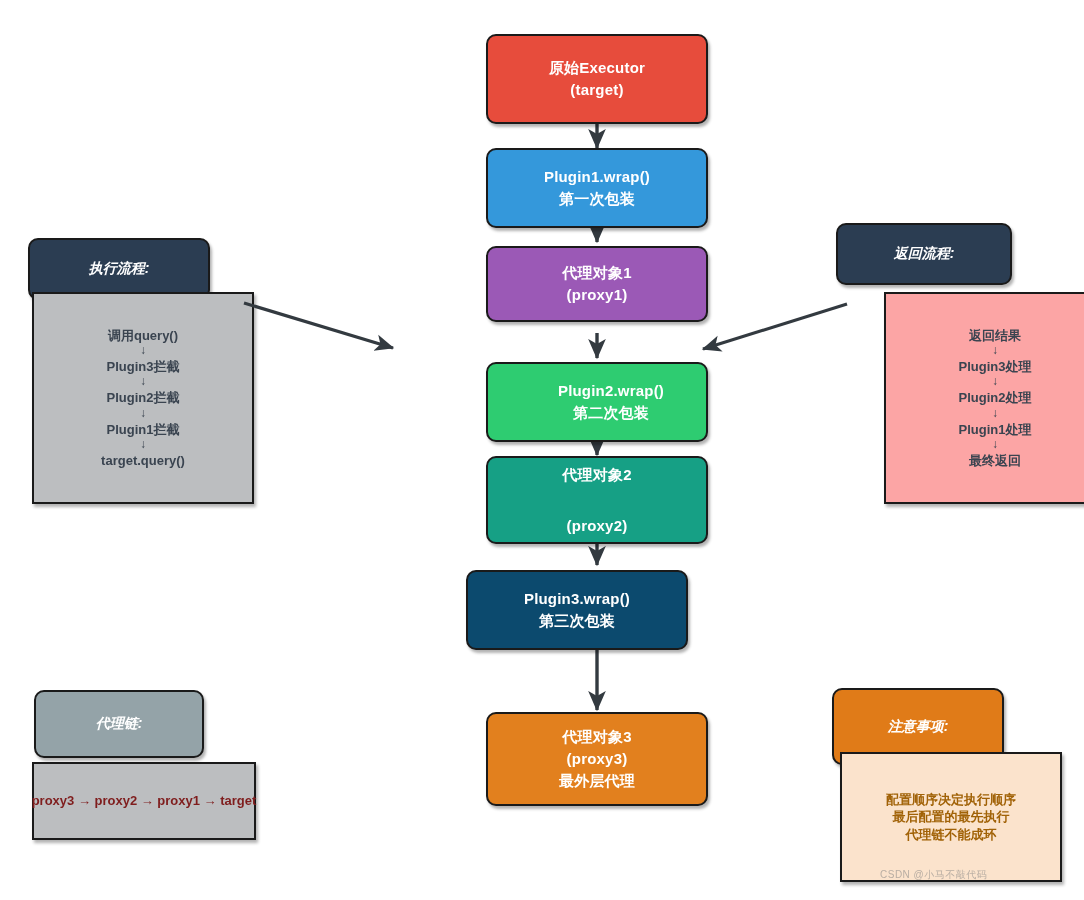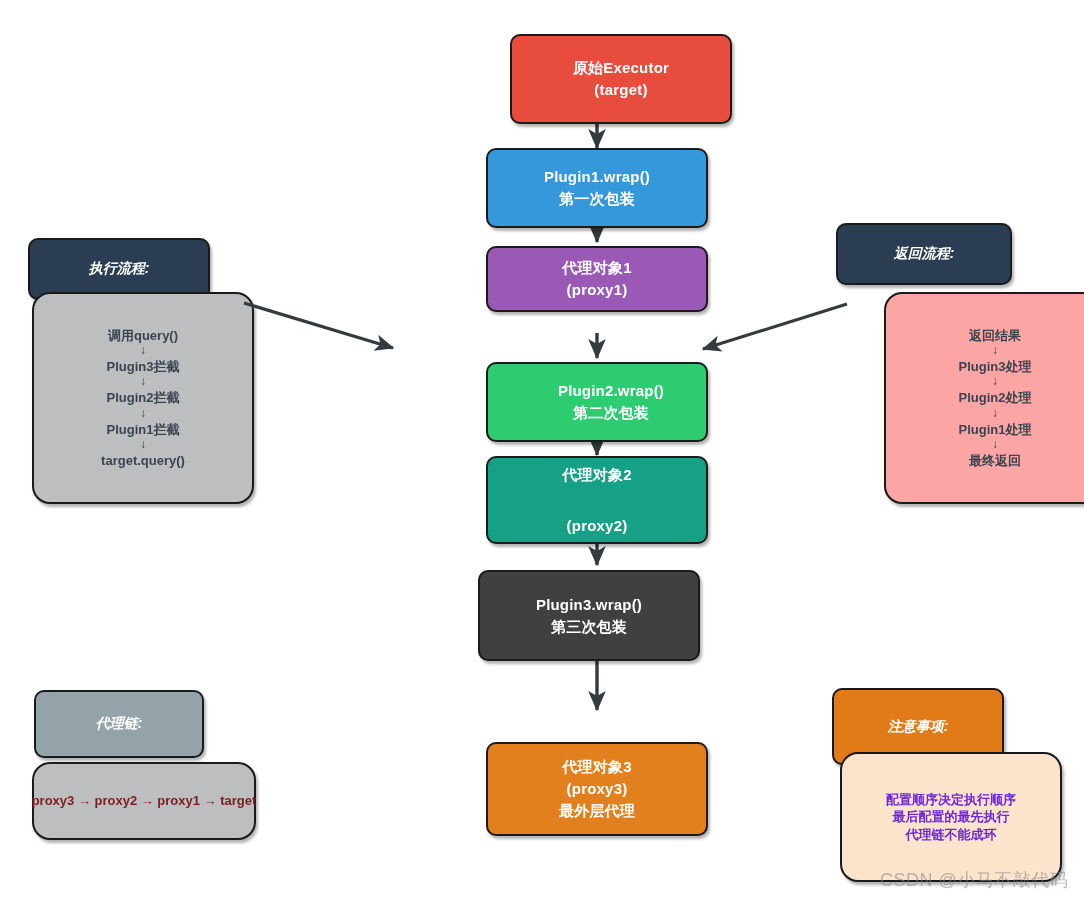--- a/index.html
+++ b/index.html
@@ -52,21 +52,21 @@
     font-weight: bold;
     font-size: 14px;
     box-shadow: 2px 3px 3px rgba(0,0,0,.30);
     z-index: 2;
     font-style: italic;
   }
   .panel-body {
     position: absolute;
     box-sizing: border-box;
     border: 2.5px solid #1a1a1a;
-    border-radius: 18px;
+    border-radius: 0;
     display: flex;
     flex-direction: column;
     align-items: center;
     justify-content: center;
     text-align: center;
     font-weight: bold;
     font-size: 13px;
     line-height: 1.35;
     box-shadow: 2px 3px 3px rgba(0,0,0,.30);
     z-index: 4;
@@ -91,21 +91,21 @@
     position: absolute;
     left: 0; top: 0;
     width: 1084px; height: 900px;
     z-index: 5;
     pointer-events: none;
   }
 
   .watermark {
     position: absolute;
     color: rgba(130,130,130,.55);
-    font-size: 18px;
+    font-size: 10px;
     white-space: nowrap;
     z-index: 9;
     letter-spacing: .5px;
   }
 </style>
 </head>
 <body>
 
 <div id="canvas">
 
@@ -119,51 +119,51 @@
     <g stroke="#333a40" stroke-width="3.4" fill="none" marker-end="url(#arrowhead)">
       <line x1="597" y1="118" x2="597" y2="148"></line>
       <line x1="597" y1="226" x2="597" y2="242"></line>
       <line x1="597" y1="333" x2="597" y2="358"></line>
       <line x1="597" y1="440" x2="597" y2="455"></line>
       <line x1="597" y1="542" x2="597" y2="565"></line>
       <line x1="597" y1="650" x2="597" y2="710"></line>
     </g>
   </svg>
 
-  <div class="node" style="left:486px; top:34px; width:222px; height:90px; background:#E74C3C;margin-left:24px;">
+  <div class="node" style="left:486px; top:34px; width:222px; height:90px; background:#E74C3C;">
     <span class="ln">原始Executor</span>
     <span class="ln">(target)</span>
   </div>
 
   <div class="node" style="left:486px; top:148px; width:222px; height:80px; background:#3498DB;">
     <span class="ln">Plugin1.wrap()</span>
     <span class="ln">第一次包装</span>
   </div>
 
-  <div class="node" style="left:486px; top:246px; width:222px; height:66px; background:#9B59B6;">
+  <div class="node" style="left:486px; top:246px; width:222px; height:76px; background:#9B59B6;">
     <span class="ln">代理对象1</span>
     <span class="ln">(proxy1)</span>
   </div>
 
   <div class="node" style="left:486px; top:362px; width:222px; height:80px; background:#2ECC71;padding-left:28px;">
     <span class="ln">Plugin2.wrap()</span>
     <span class="ln">第二次包装</span>
   </div>
 
   <div class="node" style="left:486px; top:456px; width:222px; height:88px; background:#16A085;gap:29px;">
     <span class="ln">代理对象2</span>
     <span class="ln">(proxy2)</span>
   </div>
 
-  <div class="node" style="left:478px; top:570px; width:222px; height:91px; background:#404040;">
+  <div class="node" style="left:466px; top:570px; width:222px; height:80px; background:#0c4a6e;">
     <span class="ln">Plugin3.wrap()</span>
     <span class="ln">第三次包装</span>
   </div>
 
-  <div class="node" style="left:486px; top:712px; width:222px; height:94px; background:#E2801E;margin-top:30px;">
+  <div class="node" style="left:486px; top:712px; width:222px; height:94px; background:#E2801E;">
     <span class="ln">代理对象3</span>
     <span class="ln">(proxy3)</span>
     <span class="ln">最外层代理</span>
   </div>
 
   <div class="panel-head" style="left:28px; top:238px; width:182px; height:62px; background:#2B3D52;">
     <span>执行流程:</span>
   </div>
   <div class="panel-body" style="left:32px; top:292px; width:222px; height:212px; background:#BCBEC0; color:#3A4450;">
     <span class="ln">调用query()</span>
@@ -195,21 +195,21 @@
   <div class="panel-head" style="left:34px; top:690px; width:170px; height:68px; background:#94A3A8;align-items:center;">
     <span>代理链:</span>
   </div>
   <div class="panel-body" style="left:32px; top:762px; width:224px; height:78px; background:#BCBEC0; color:#7f1d1d;">
     <span class="ln">proxy3 → proxy2 → proxy1 → target</span>
   </div>
 
   <div class="panel-head" style="left:832px; top:688px; width:172px; height:77px; background:#E07B18;">
     <span>注意事项:</span>
   </div>
-  <div class="panel-body" style="left:840px; top:752px; width:222px; height:130px; background:#FBE3CC; color:#6d28d9;">
+  <div class="panel-body" style="left:840px; top:752px; width:222px; height:130px; background:#FBE3CC; color:#a16207;">
     <span class="ln">配置顺序决定执行顺序</span>
     <span class="ln">最后配置的最先执行</span>
     <span class="ln">代理链不能成环</span>
   </div>
 
   <svg id="wires-top" viewBox="0 0 1084 900" xmlns="http://www.w3.org/2000/svg">
     <defs>
       <marker id="arrowhead2" markerWidth="7" markerHeight="7" refX="5.6" refY="3" orient="auto" markerUnits="strokeWidth">
         <path d="M0,0.4 L6,3 L0,5.6 L1.5,3 Z" fill="#333a40"></path>
       </marker>

